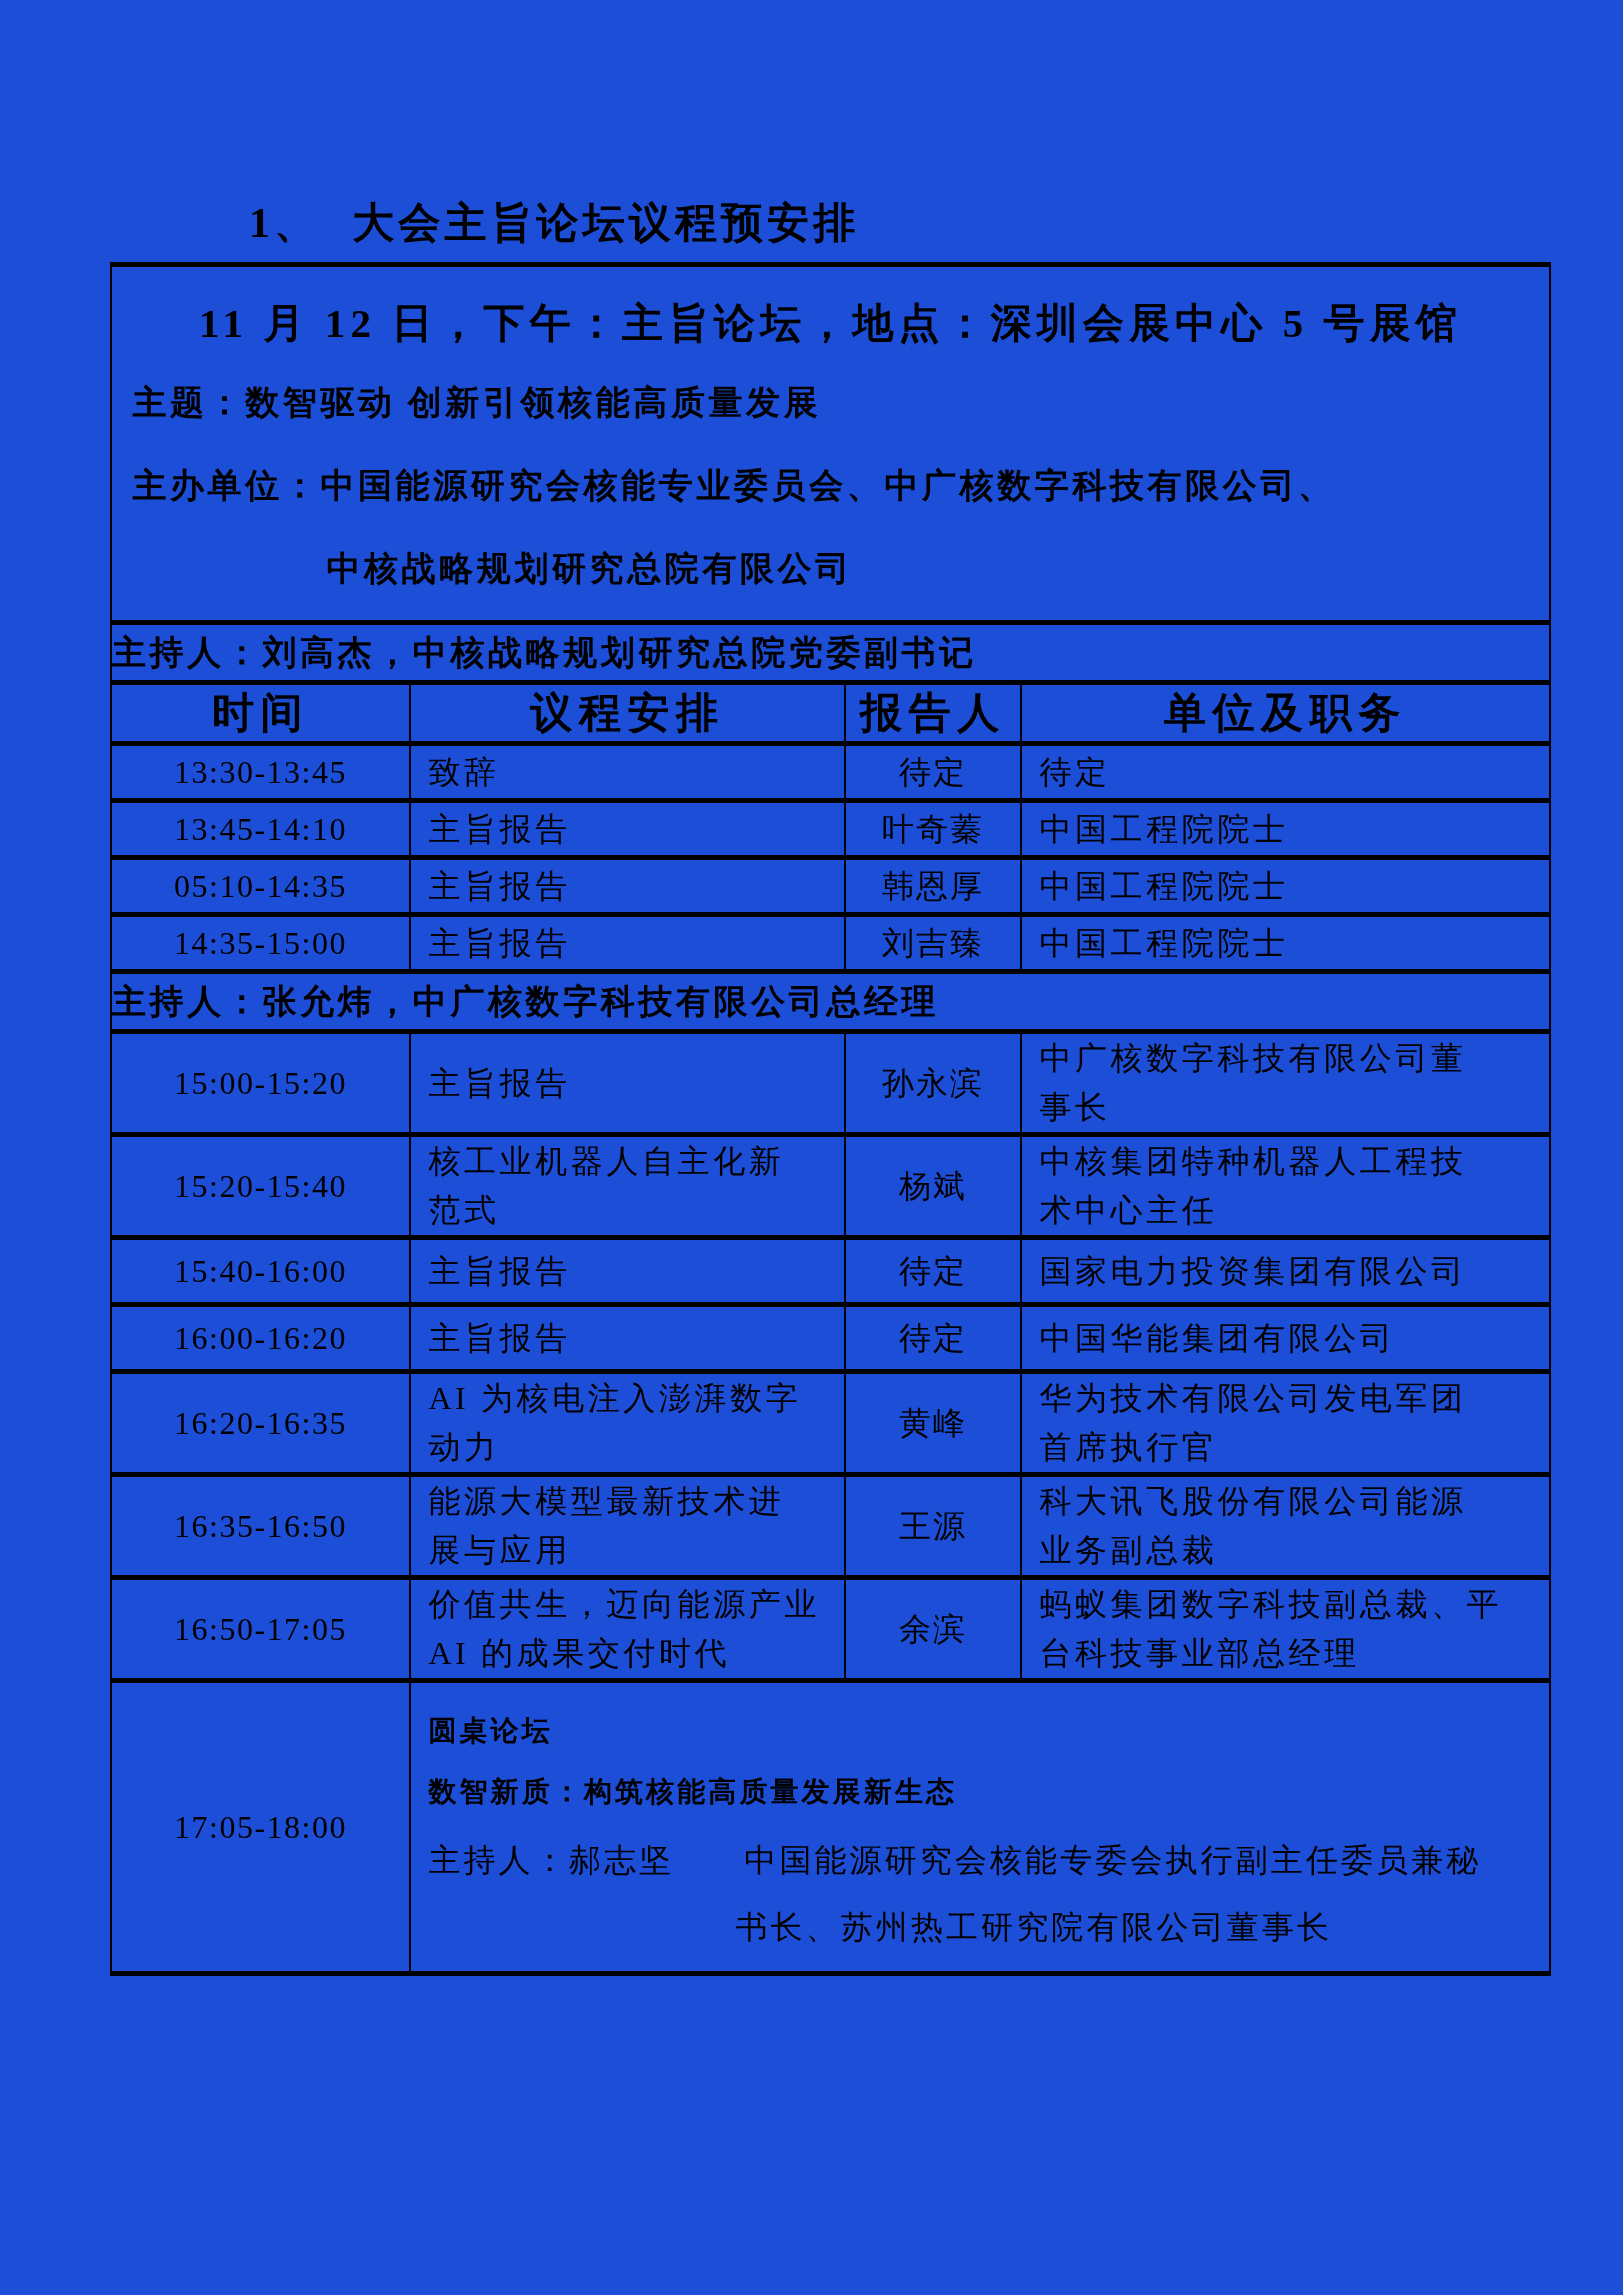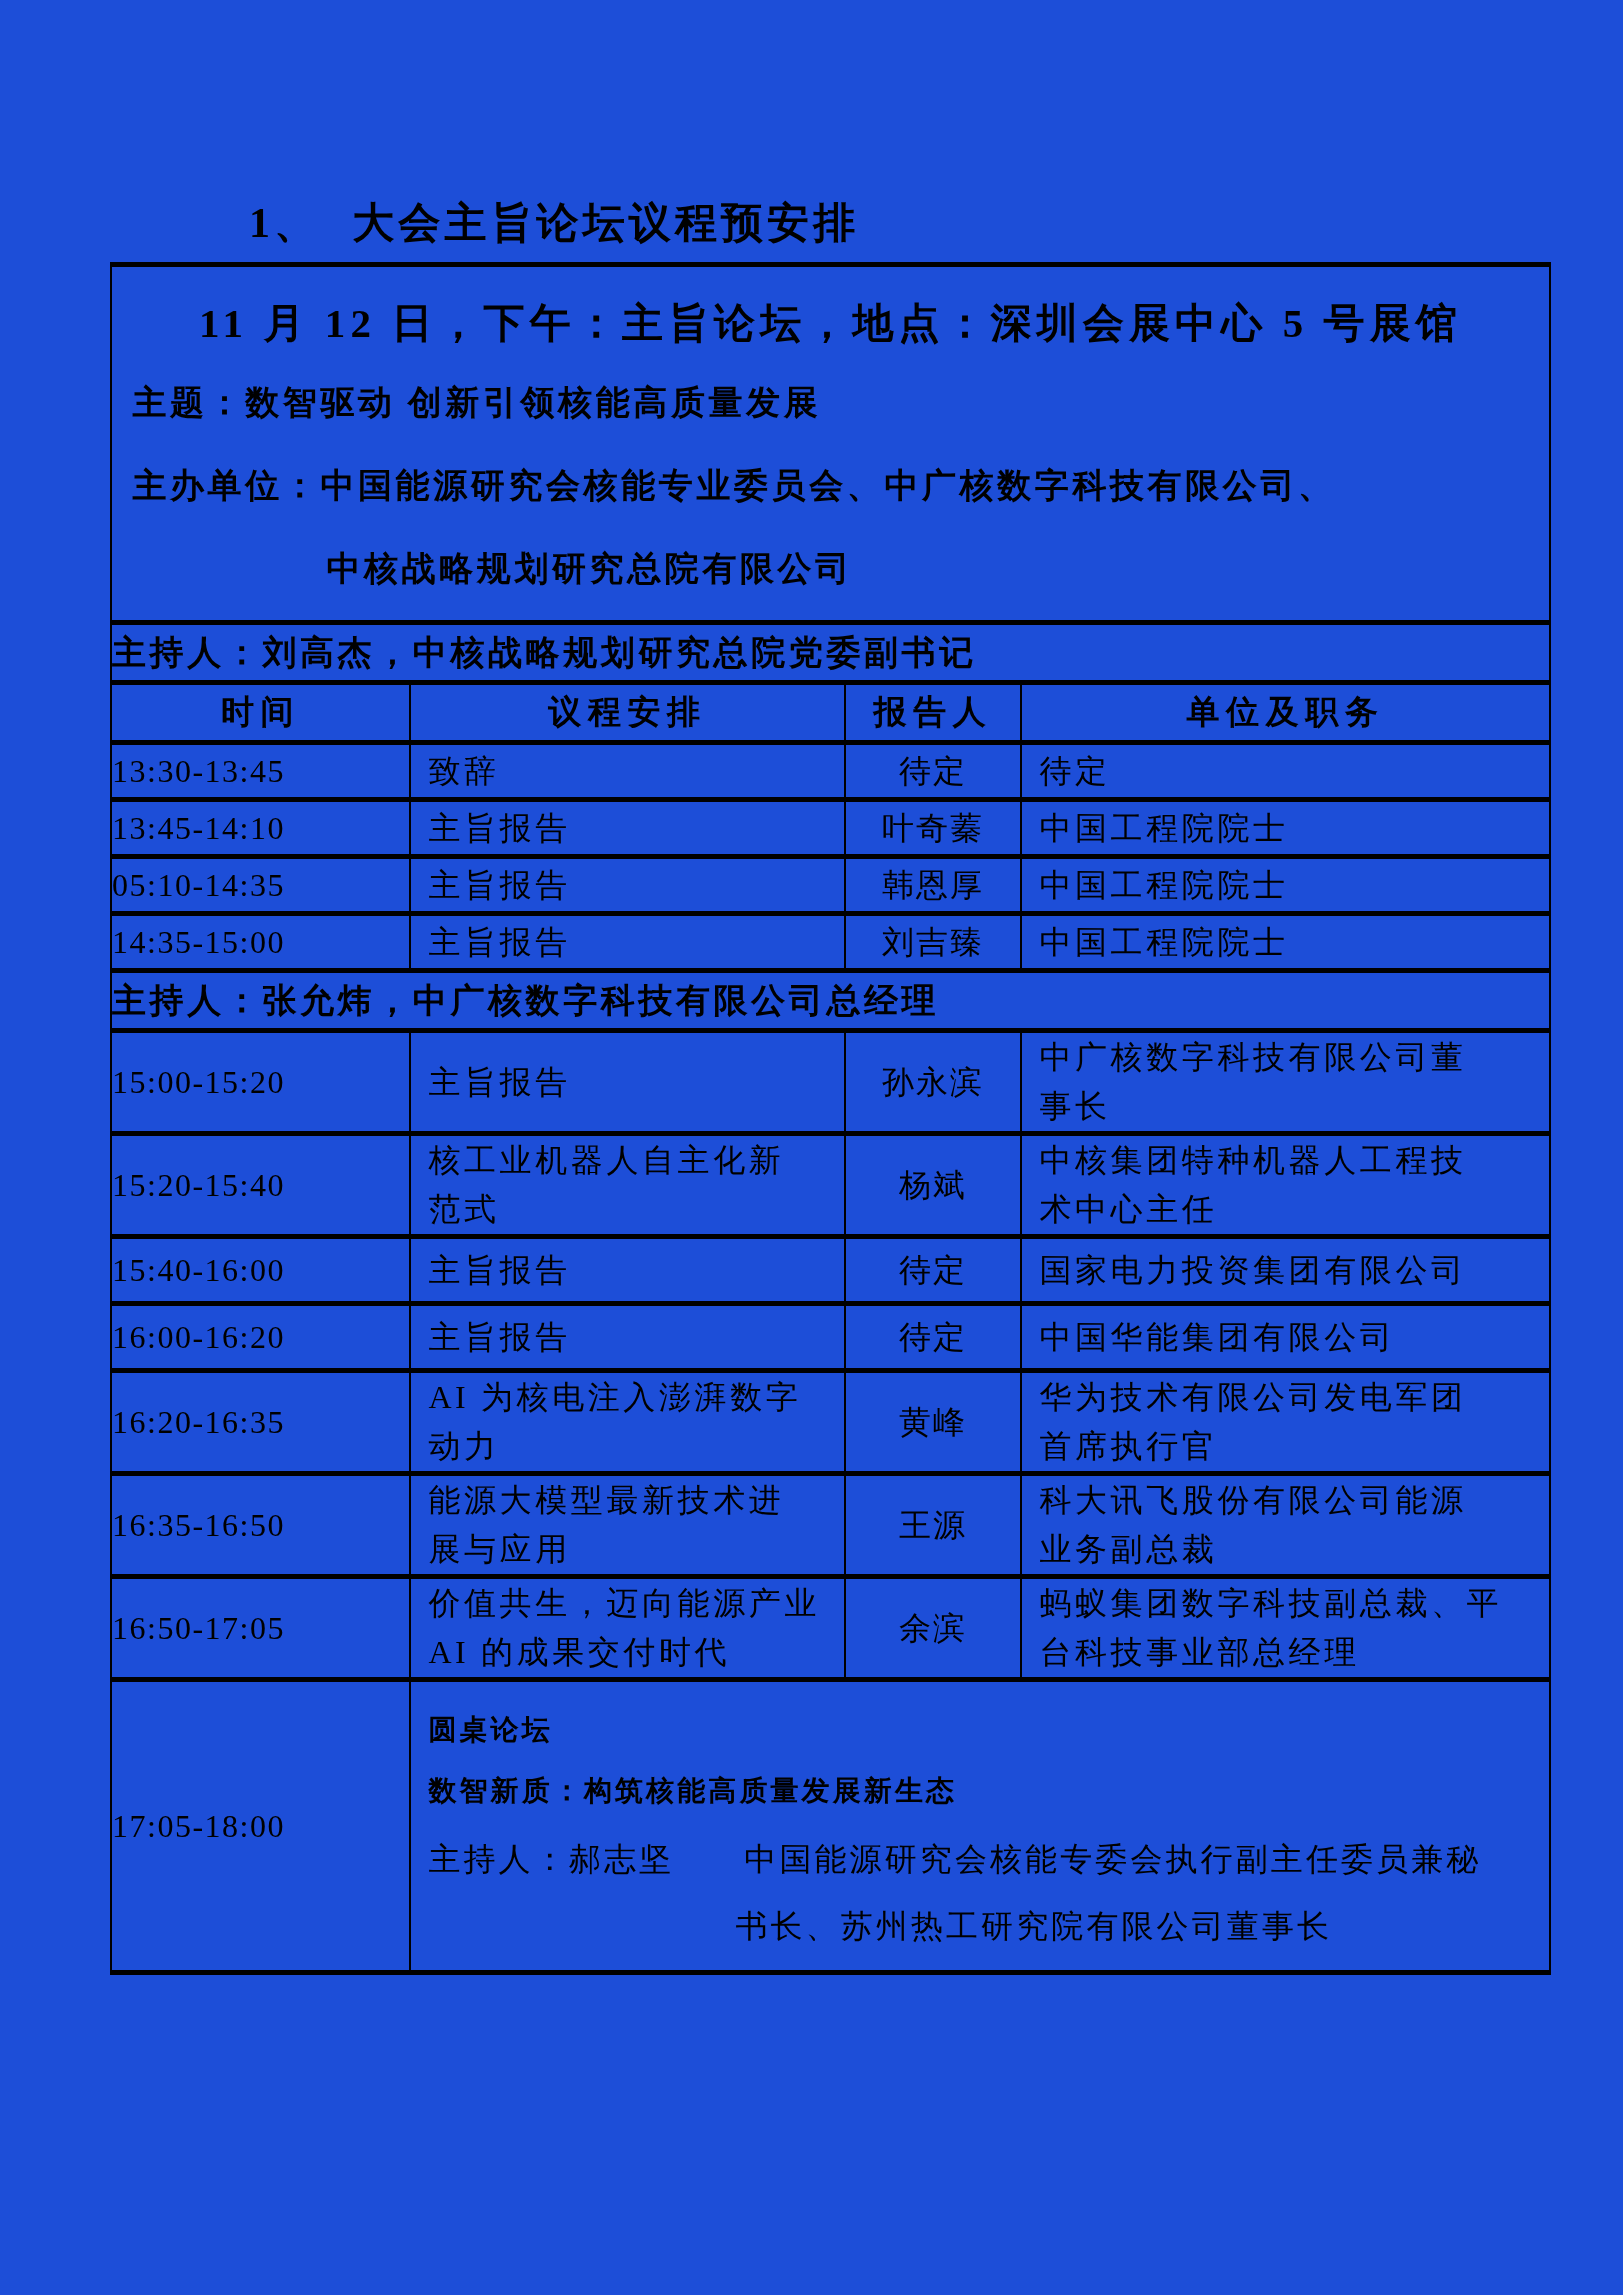--- a/index.html
+++ b/index.html
@@ -55,25 +55,26 @@
   
   .host-cell{
     text-align:left;
     font-weight:bold;
     font-size:34px;
     letter-spacing:3.6px;
   }
   
   th{
     font-weight:bold;
-    font-size:33px;
+    font-size:42px;
     letter-spacing:6.6px;
     text-align:center;
   }
   td.time{
+    text-align:center;
     font-size:32px;
     letter-spacing:1.5px;
   }
   td.agenda{
     font-size:32px;
     letter-spacing:3.6px;
     padding-left:17.4px;padding-right:10.2px;
     line-height:49px;
     text-align:left;
   }

